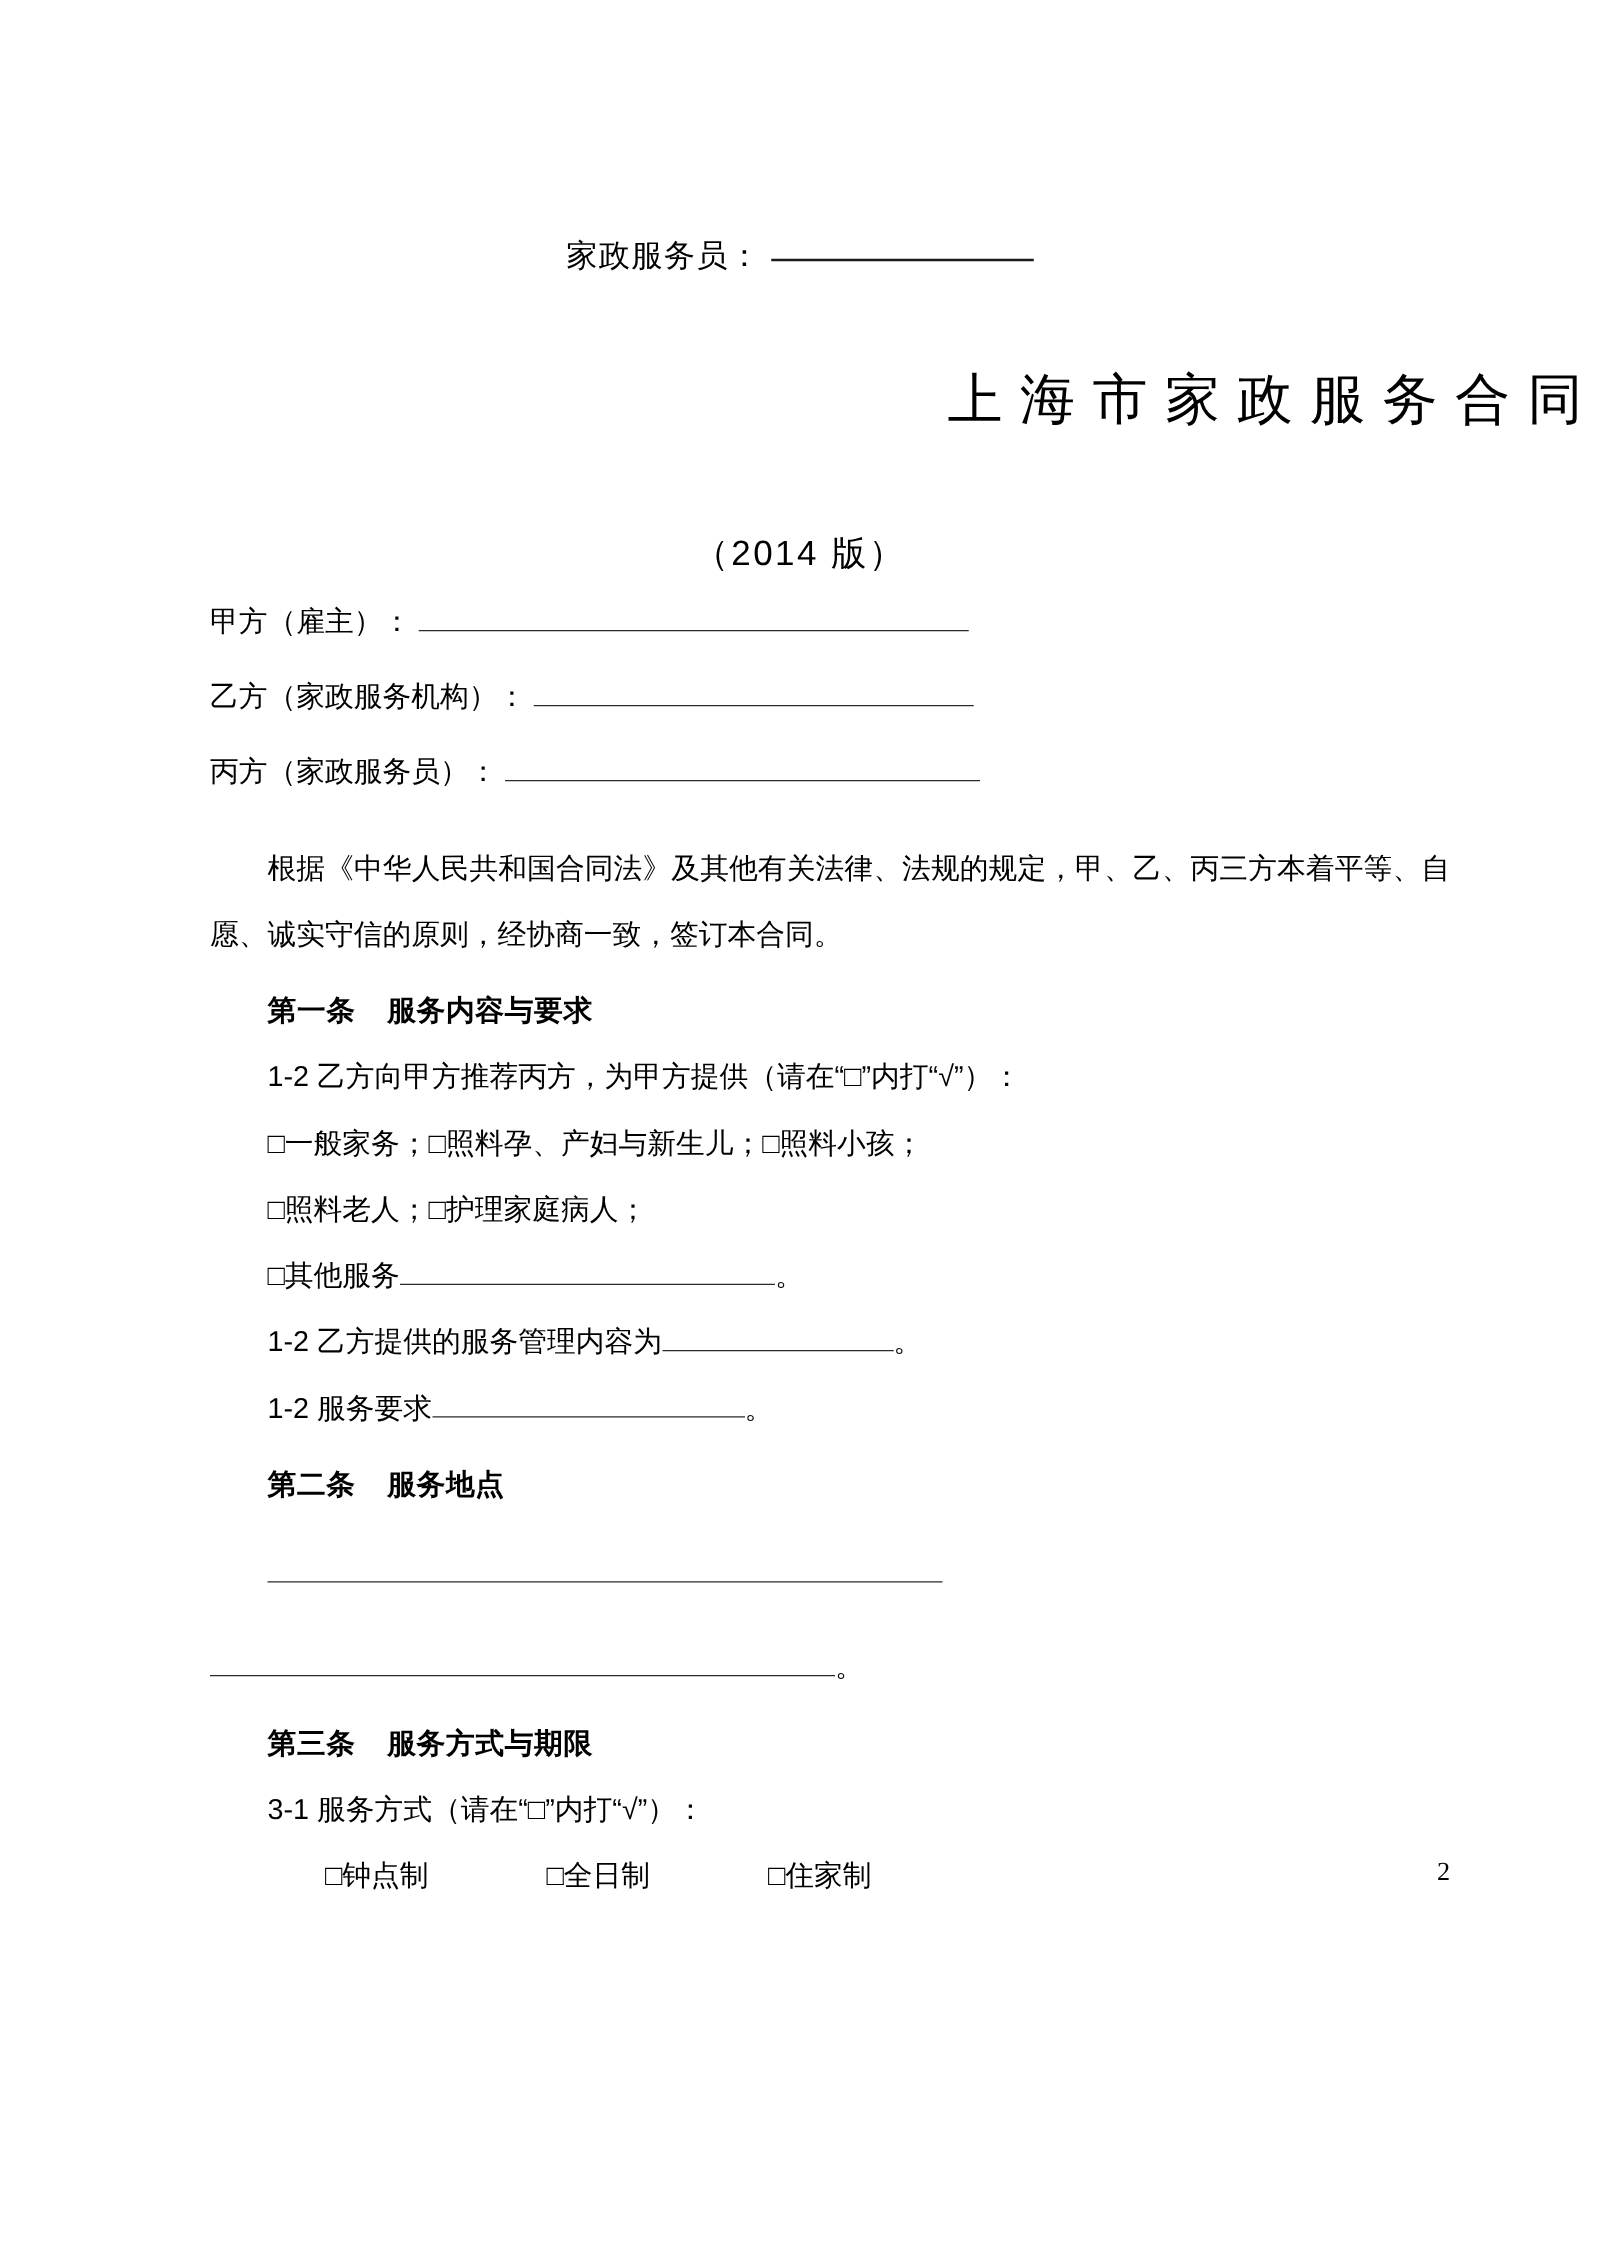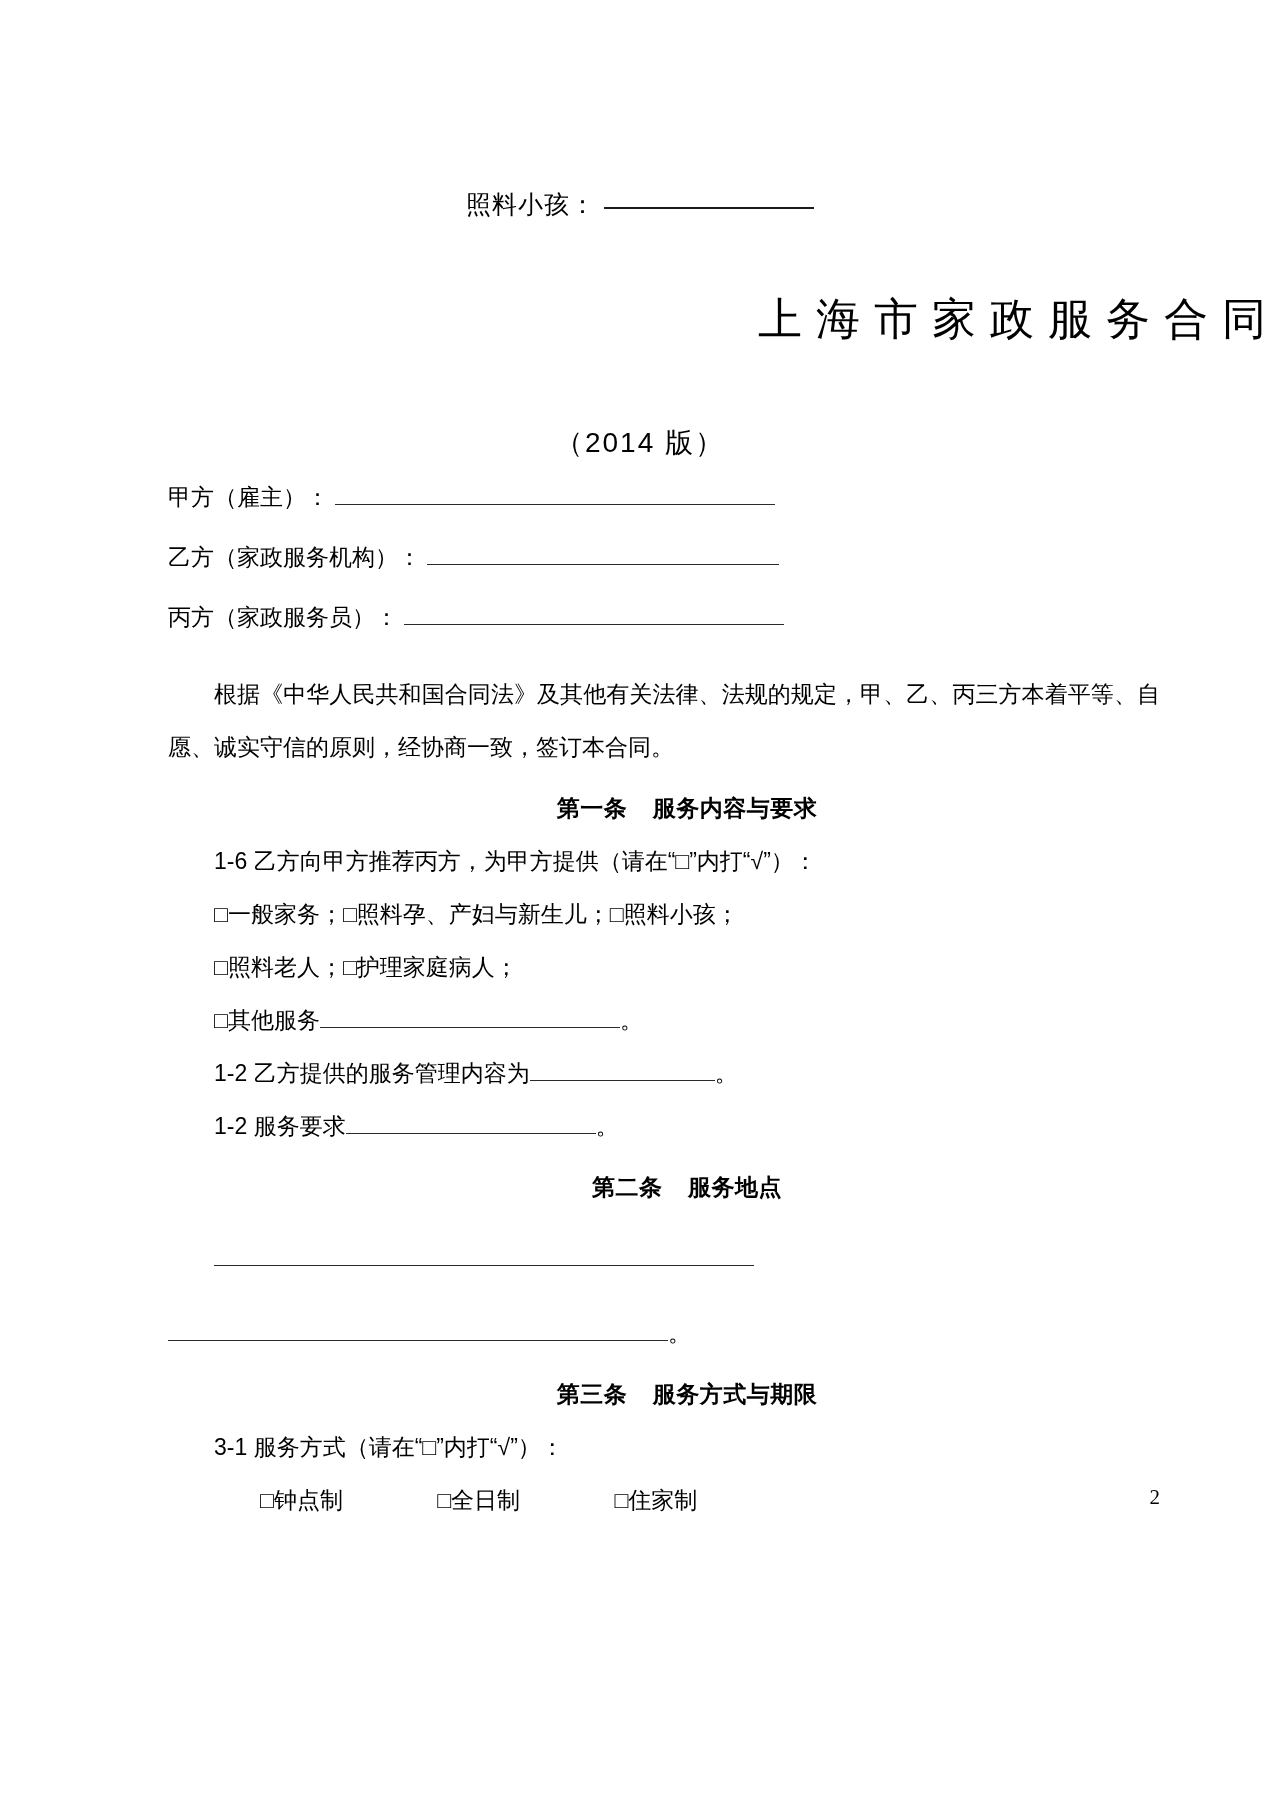--- a/index.html
+++ b/index.html
@@ -104,21 +104,20 @@
   .para {
     text-align: justify;
     text-indent: 2em;
     margin: 0 0 4px 0;
   }
   .clause-head {
     font-weight: bold;
     margin: 8px 0 0 0;
     text-indent: 2em;
     letter-spacing: 0.5px;
-    text-align: center;
   }
   .clause-head .gap { display: inline-block; width: 1.1em; }
   .line {
     margin: 0;
     text-indent: 2em;
     white-space: nowrap;
   }
   .inline-fill {
     display: inline-block;
     border-bottom: 1.5px solid #2b2b2b;
@@ -151,21 +150,21 @@
     font-size: 21px;
     font-family: "Liberation Serif", "DejaVu Serif", serif;
   }
 </style>
 </head>
 <body>
 
 <div class="page">
 
   <div class="contract-no">
-    <span class="label">照料小孩：</span>
+    <span class="label">家政服务员：</span>
     <span class="rule"></span>
   </div>
 
   <div class="doc-title">上海市家政服务合同</div>
   <div class="doc-subtitle">（2014 版）</div>
 
   <div class="parties">
     <div class="party-row">
       <span class="pname">甲方（雇主）：</span>
       <span class="fill fill-w1"></span>
@@ -179,21 +178,21 @@
       <span class="fill fill-w3"></span>
     </div>
   </div>
 
   <div class="body-block">
 
     <p class="para">根据《中华人民共和国合同法》及其他有关法律、法规的规定，甲、乙、丙三方本着平等、自愿、诚实守信的原则，经协商一致，签订本合同。</p>
 
     <p class="clause-head"><span>第一条</span><span class="gap"></span><span>服务内容与要求</span></p>
 
-    <p class="line">1-6 乙方向甲方推荐丙方，为甲方提供（请在“□”内打“√”）：</p>
+    <p class="line">1-2 乙方向甲方推荐丙方，为甲方提供（请在“□”内打“√”）：</p>
 
     <p class="line">□一般家务；□照料孕、产妇与新生儿；□照料小孩；</p>
 
     <p class="line">□照料老人；□护理家庭病人；</p>
 
     <p class="line"><span>□其他服务</span><span class="inline-fill fl-other"></span><span>。</span></p>
 
     <p class="line"><span>1-2 乙方提供的服务管理内容为</span><span class="inline-fill fl-mgmt"></span><span>。</span></p>
 
     <p class="line"><span>1-2 服务要求</span><span class="inline-fill fl-req"></span><span>。</span></p>

